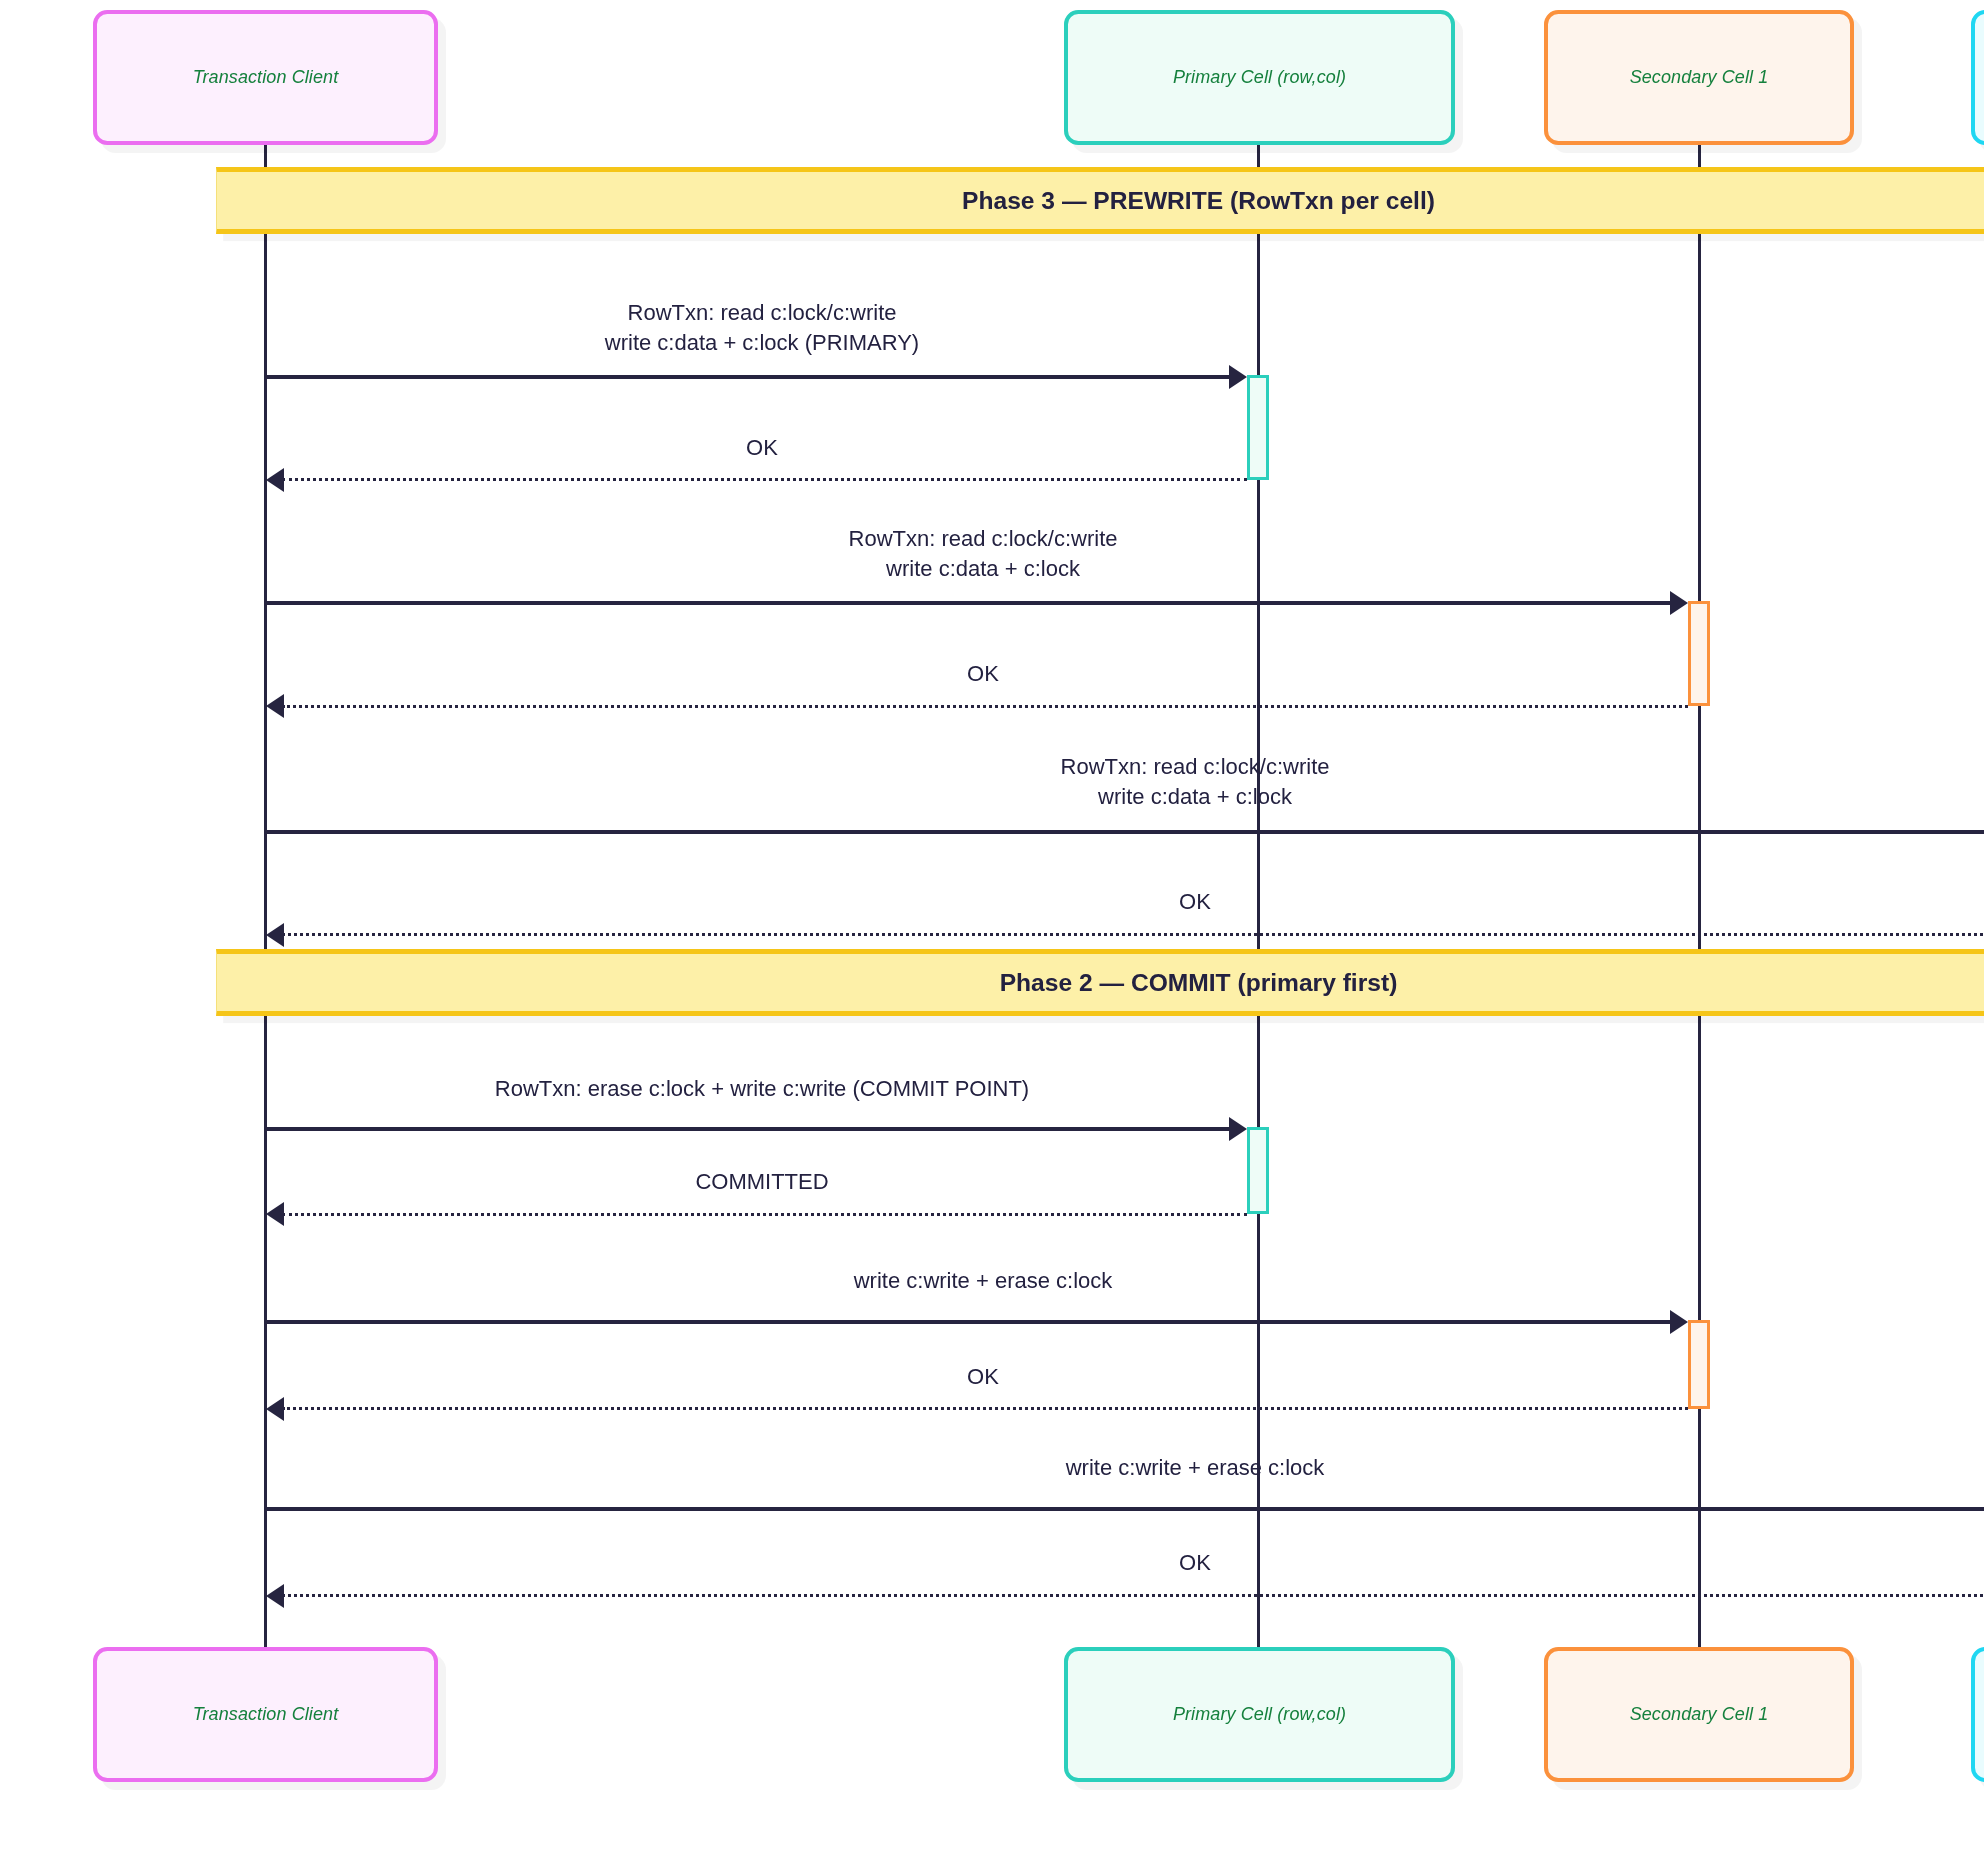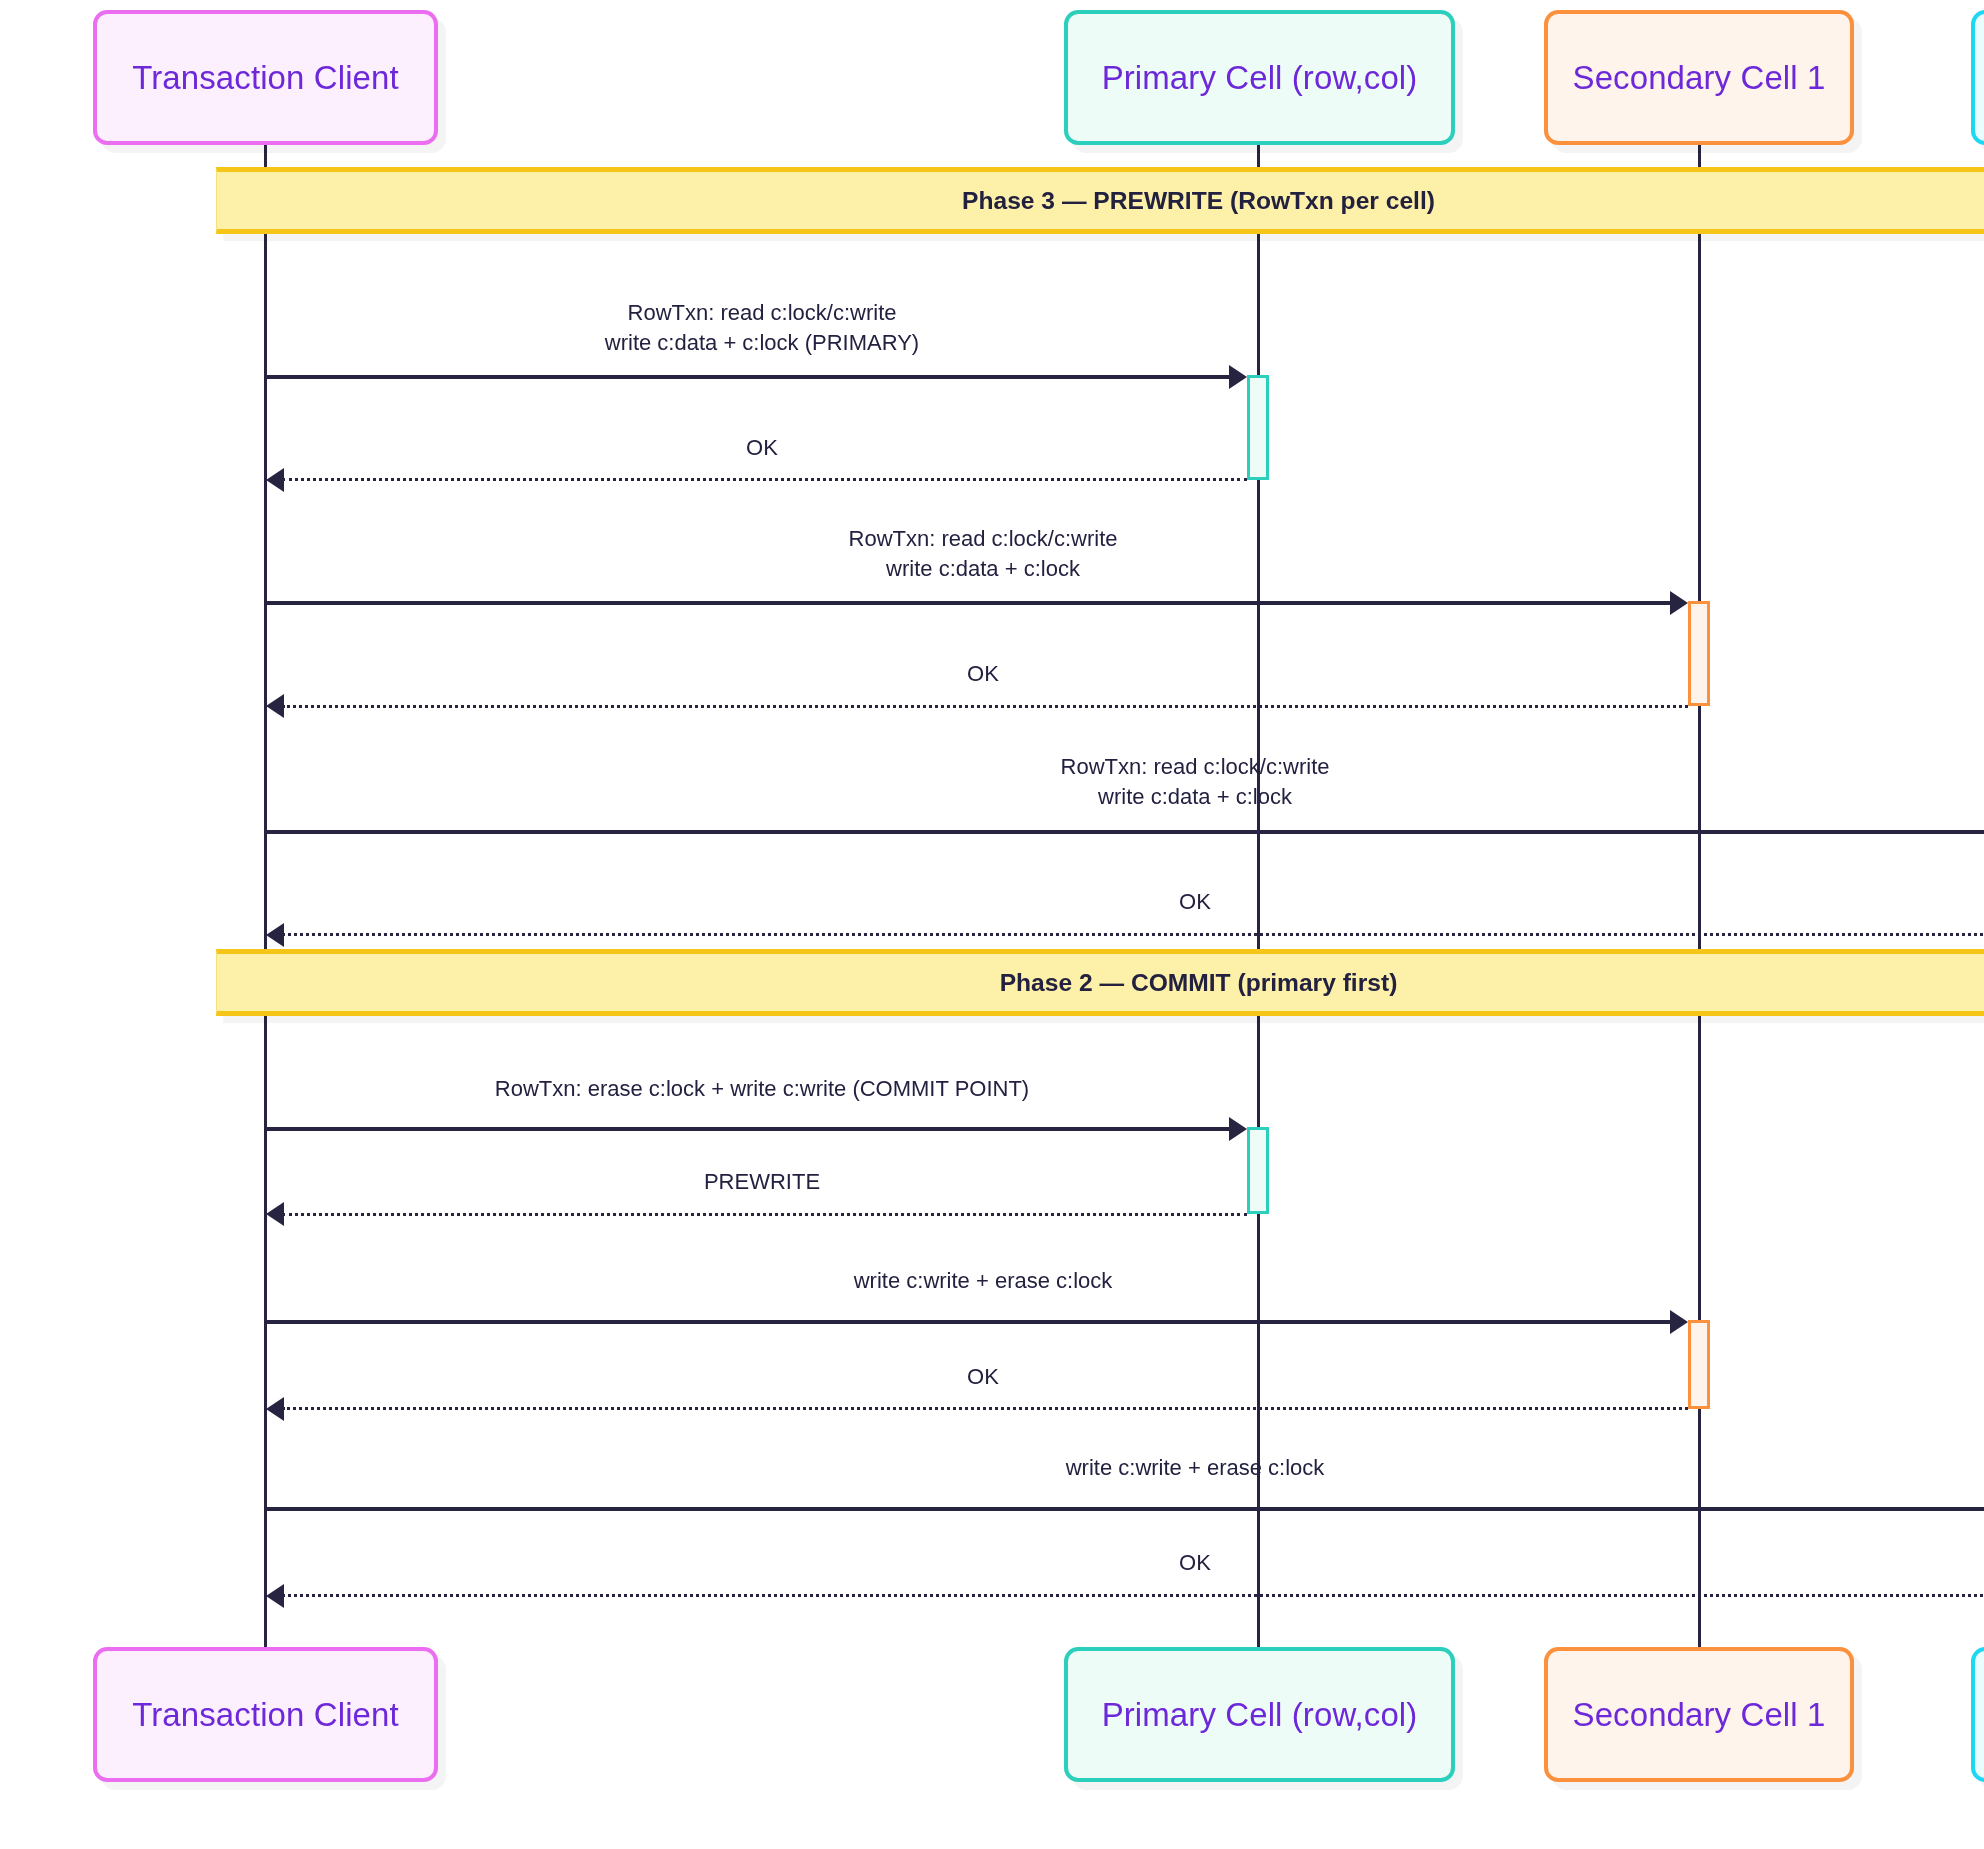--- a/index.html
+++ b/index.html
@@ -6,25 +6,26 @@
   body{font-family:"Liberation Sans", sans-serif;}
   #canvas{position:relative;width:2348px;height:1850px;background:#ffffff;overflow:hidden;}
 
   
   .actor{
     position:absolute;
     box-sizing:border-box;
     border-radius:14.3px;
     display:flex;align-items:center;justify-content:center;
     text-align:center;
-    color:#6d28d9;
-    font-size:33px;
+    color:#15803d;
+    font-size:18px;
     letter-spacing:0.1px;
     box-shadow:8px 8px 0 0 rgba(0,0,0,0.045);
     z-index:40;
+    font-style:italic;
   }
   .actor-label{pointer-events:none;white-space:nowrap;}
 
   
   .lifeline{
     position:absolute;
     width:3.2px;
     background:#262440;
     z-index:5;
   }
@@ -141,21 +142,21 @@
       <div class="msg-label" style="left: 1195px; top: 752px;">RowTxn: read c:lock/c:write
 write c:data + c:lock</div>
       <div class="msg-line dashed" style="top: 933px; left: 282px; width: 1833px;"></div>
       <div class="arrow-left" style="top: 923px; left: 266px;"></div>
       <div class="msg-label" style="left: 1195px; top: 887px;">OK</div>
       <div class="msg-line" style="top: 1127px; left: 266px; width: 965px;"></div>
       <div class="arrow-right" style="top: 1117px; left: 1229px;"></div>
       <div class="msg-label" style="left: 762px; top: 1074px;">RowTxn: erase c:lock + write c:write (COMMIT POINT)</div>
       <div class="msg-line dashed" style="top: 1213px; left: 282px; width: 965px;"></div>
       <div class="arrow-left" style="top: 1202px; left: 266px;"></div>
-      <div class="msg-label" style="left: 762px; top: 1167px;">PREWRITE</div>
+      <div class="msg-label" style="left: 762px; top: 1167px;">COMMITTED</div>
       <div class="msg-line" style="top: 1320px; left: 266px; width: 1406px;"></div>
       <div class="arrow-right" style="top: 1310px; left: 1670px;"></div>
       <div class="msg-label" style="left: 983px; top: 1266px;">write c:write + erase c:lock</div>
       <div class="msg-line dashed" style="top: 1407px; left: 282px; width: 1406px;"></div>
       <div class="arrow-left" style="top: 1397px; left: 266px;"></div>
       <div class="msg-label" style="left: 983px; top: 1362px;">OK</div>
       <div class="msg-line" style="top: 1507px; left: 266px; width: 1833px;"></div>
       <div class="msg-label" style="left: 1195px; top: 1453px;">write c:write + erase c:lock</div>
       <div class="msg-line dashed" style="top: 1594px; left: 282px; width: 1833px;"></div>
       <div class="arrow-left" style="top: 1584px; left: 266px;"></div>

